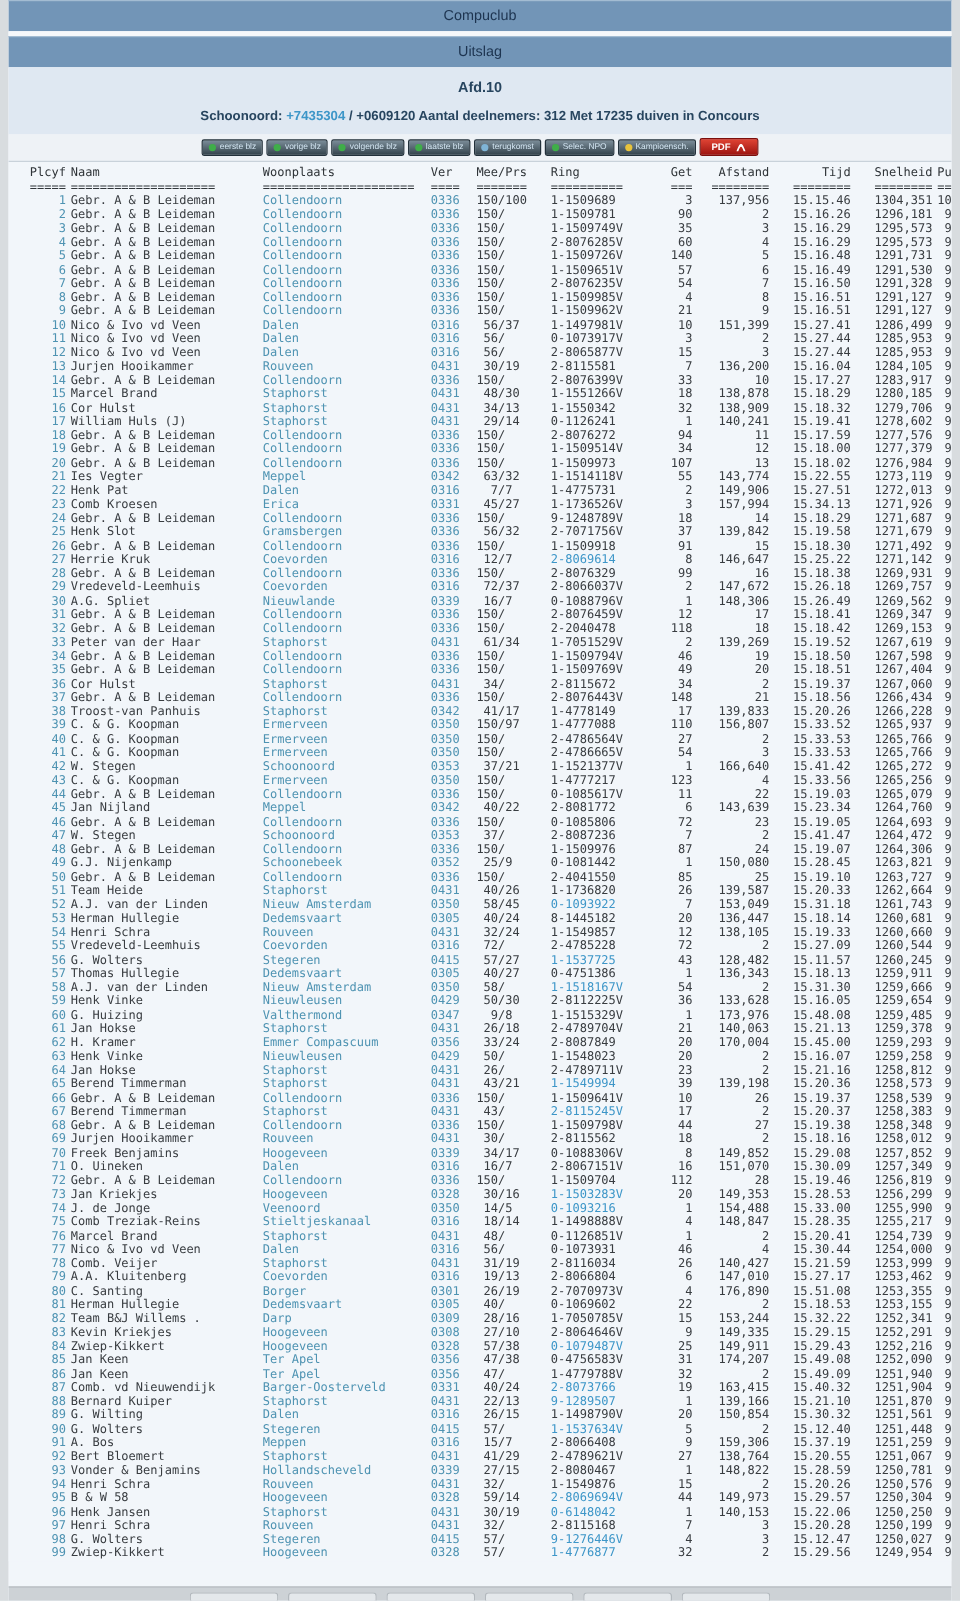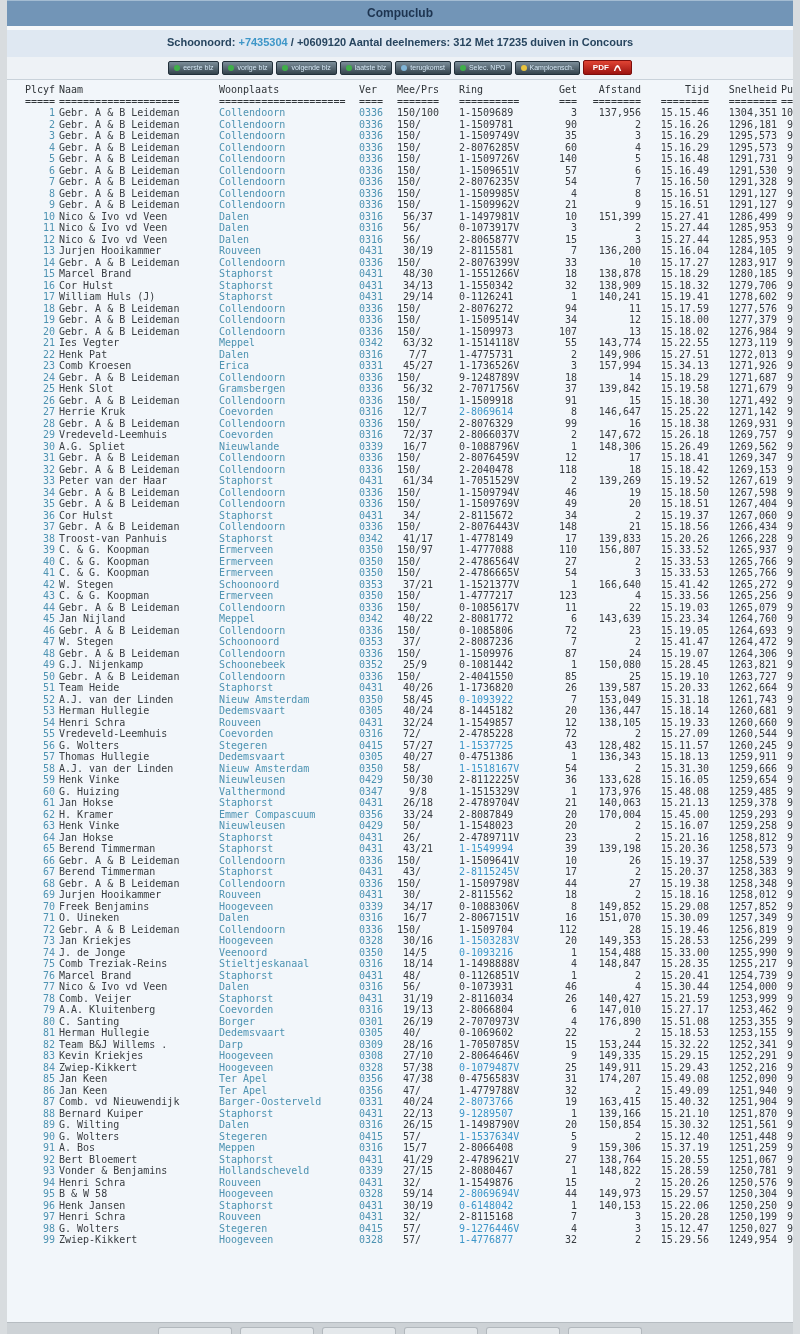--- a/index.html
+++ b/index.html
@@ -3,21 +3,21 @@
 <meta charset="utf-8">
 <style>
   html,body{margin:0;padding:0;}
   body{width:800px;height:1334px;background:#d8dcdf;font-family:"Liberation Sans",sans-serif;overflow:hidden;}
   .page{position:relative;margin:0 7px;height:1334px;background:#f2f6fa;overflow:hidden;}
   
   .topbar{display:flex;justify-content:space-between;align-items:center;background:#f6f8fa;height:13px;padding:0 4px;font-size:9px;color:#5b7fa6;}
   .topbar .links{display:flex;gap:28px;}
   .topbar a{color:#5b7fa6;text-decoration:none;cursor:pointer;}
   
-  .bluebar{background:#7295b7;border-top:1px solid #a3bcd2;color:#1d3450;font-weight:bold;text-align:center;font-size:12px;padding:5px 0 6px;}
+  .bluebar{background:#7295b7;border-top:1px solid #a3bcd2;color:#1d3450;font-weight:normal;text-align:center;font-size:12px;padding:5px 0 6px;}
   .gap{height:4px;background:#f6f8fa;}
   
   .panel{background:#dfe8f2;text-align:center;color:#27455f;font-weight:bold;padding:6px 0 9px;}
   .panel .afd{font-size:12px;margin:4px 0 11px;}
   .panel .race{font-size:11px;margin-bottom:9px;}
   .panel .coord{font-size:11px;}
   .panel .tlink{color:#3d96c8;}
   
   .toolbar{display:flex;justify-content:center;align-items:center;gap:3px;background:#eef2f6;padding:3px 0 4px;border-bottom:1px solid #c9d2da;}
   .btn{height:12px;display:flex;align-items:center;gap:3px;background:linear-gradient(#78express8a96,#34434c);background:linear-gradient(#7b8d99,#34434c);border:1px solid #22303a;border-radius:2px;color:#d4e6f3;font-size:7px;padding:0 5px;cursor:pointer;white-space:nowrap;}
@@ -37,22 +37,24 @@
   .nub{width:72px;height:6px;background:#e4e8eb;border:1px solid #b2b8bd;border-bottom:none;border-radius:3px 3px 0 0;}
 </style>
 </head>
 <body>
 
 <div class="page">
 
 
   <div class="bluebar">Compuclub</div>
   <div class="gap"></div>
+  <div class="bluebar">Uitslag</div>
 
   <div class="panel">
+    <div class="afd">Afd.10</div>
     <div class="coord">
       <span>Schoonoord:</span>
       <a class="tlink">+7435304</a>
       <span>/ +0609120 Aantal deelnemers: 312 Met 17235 duiven in Concours</span>
     </div>
   </div>
 
   <div class="toolbar">
     <div class="btn">
         <span class="ico" style="background: rgb(63, 174, 73);"></span>

